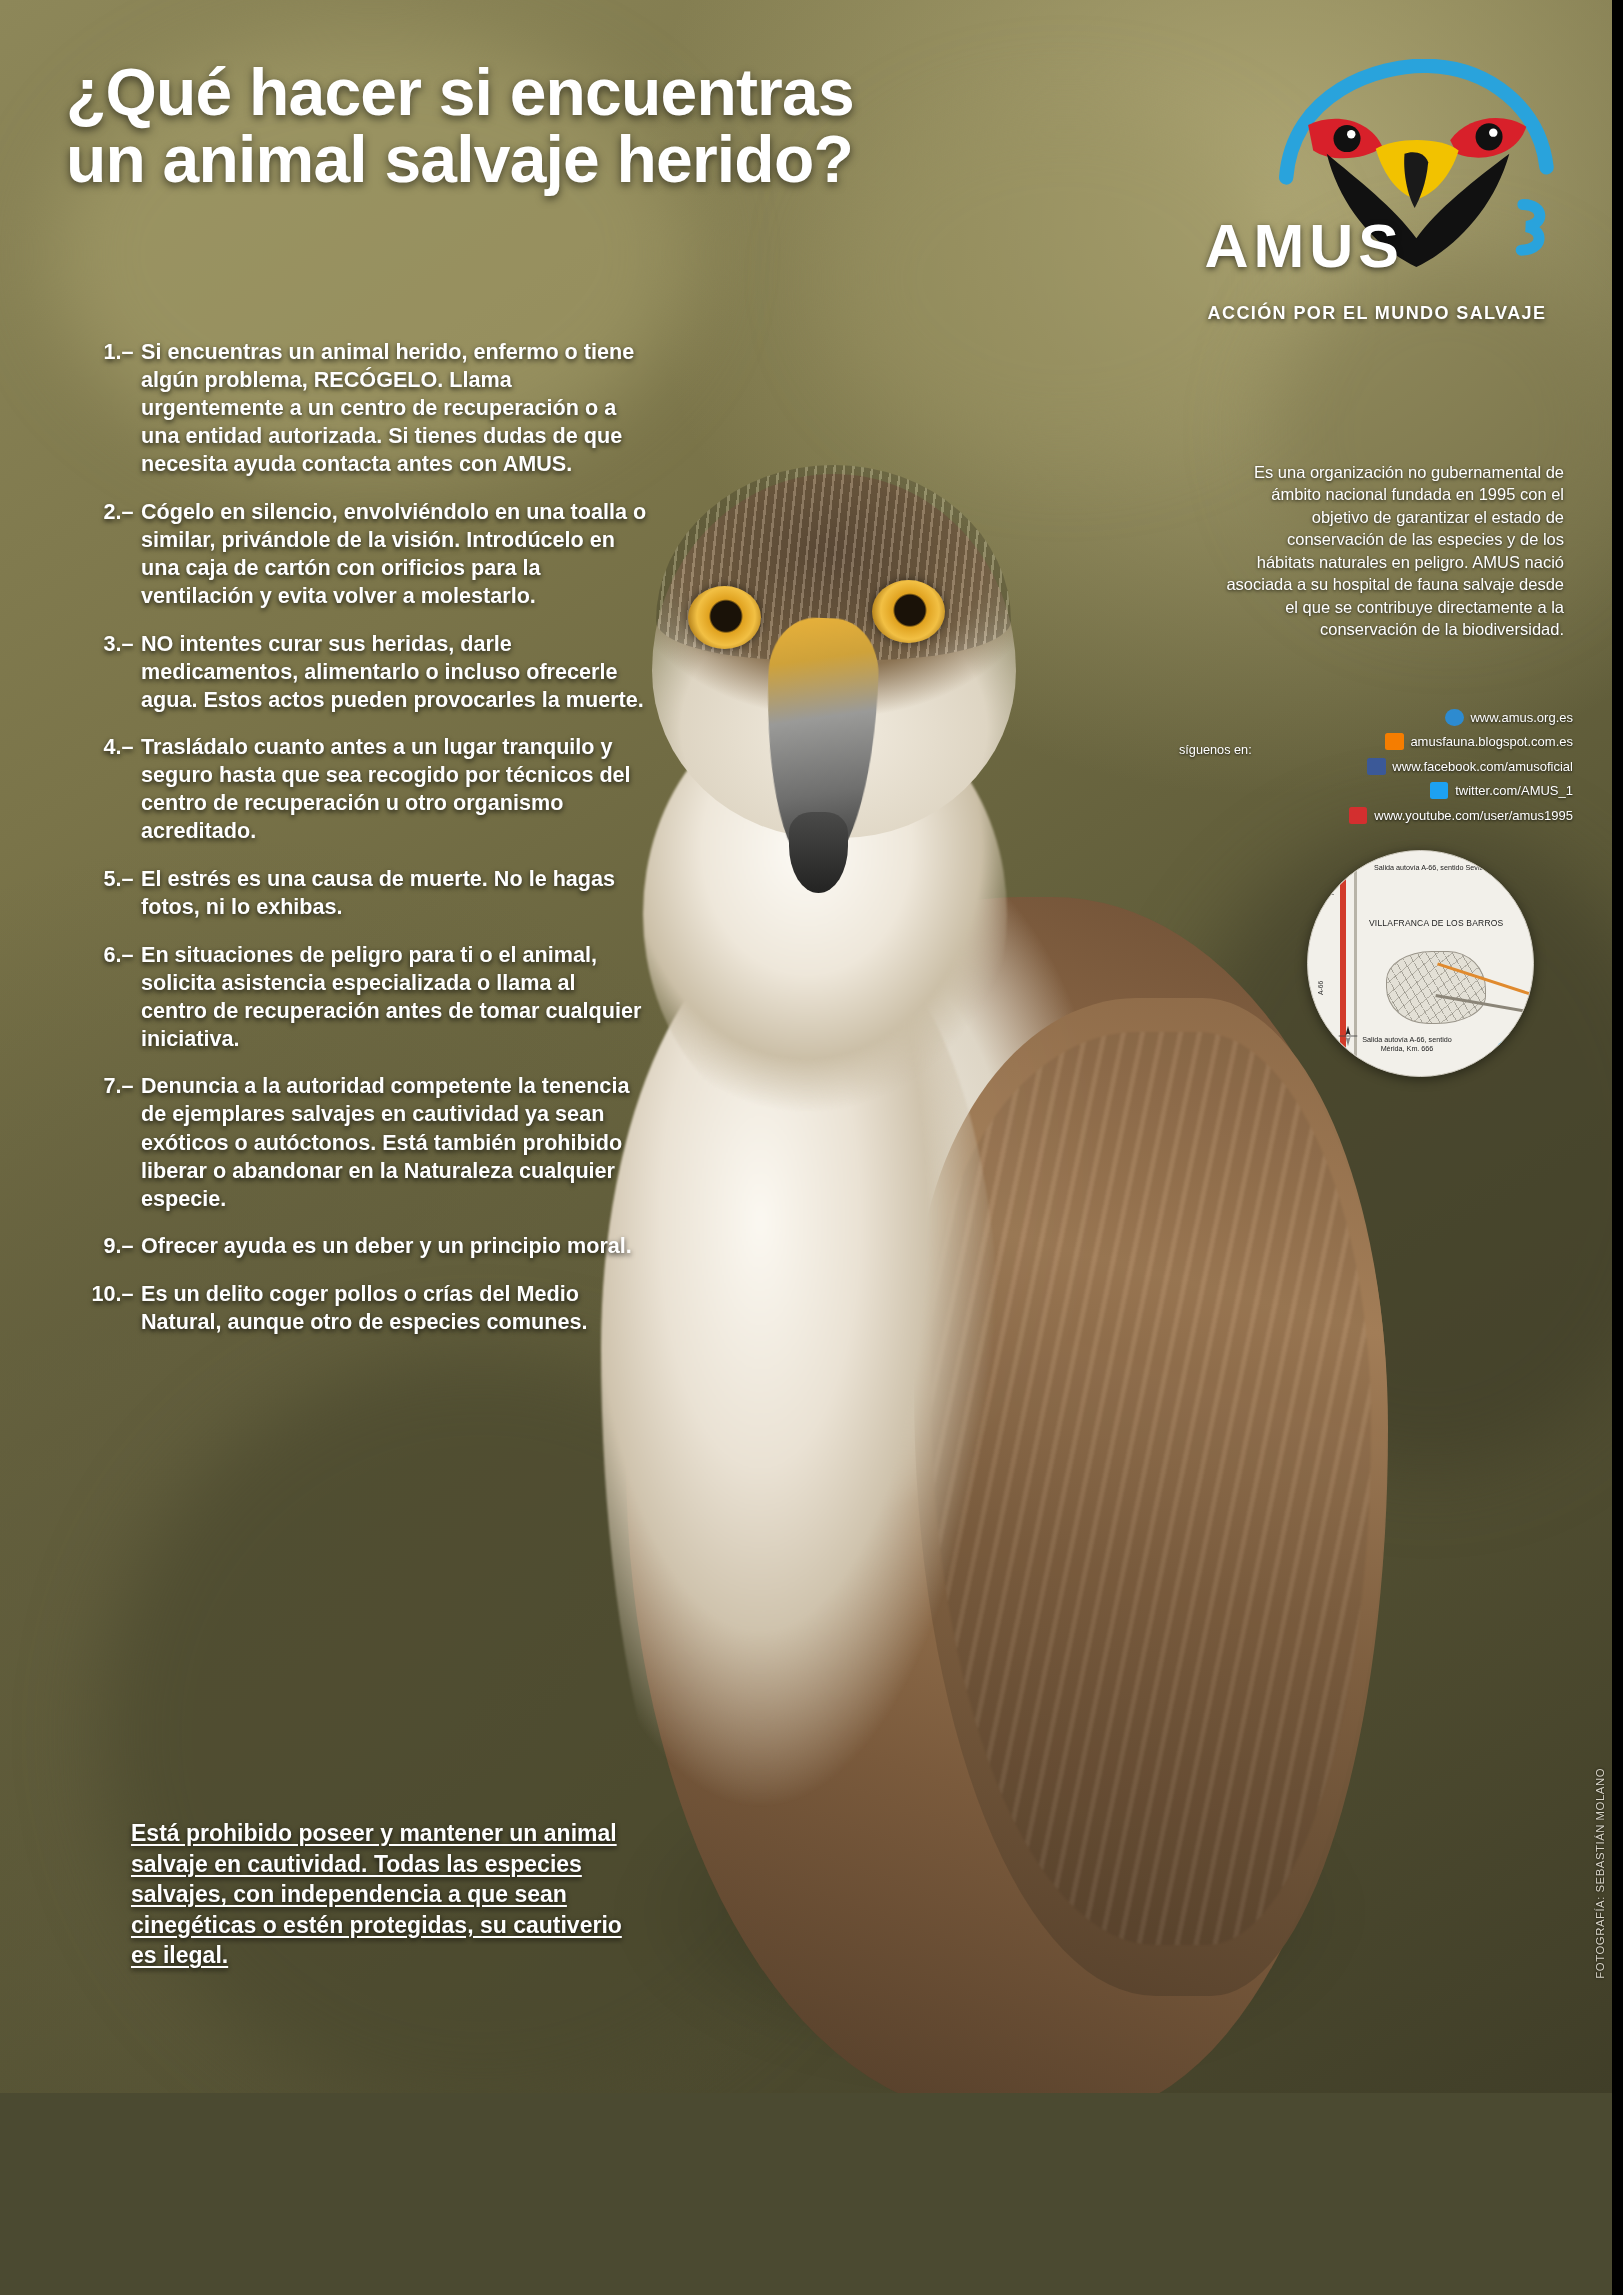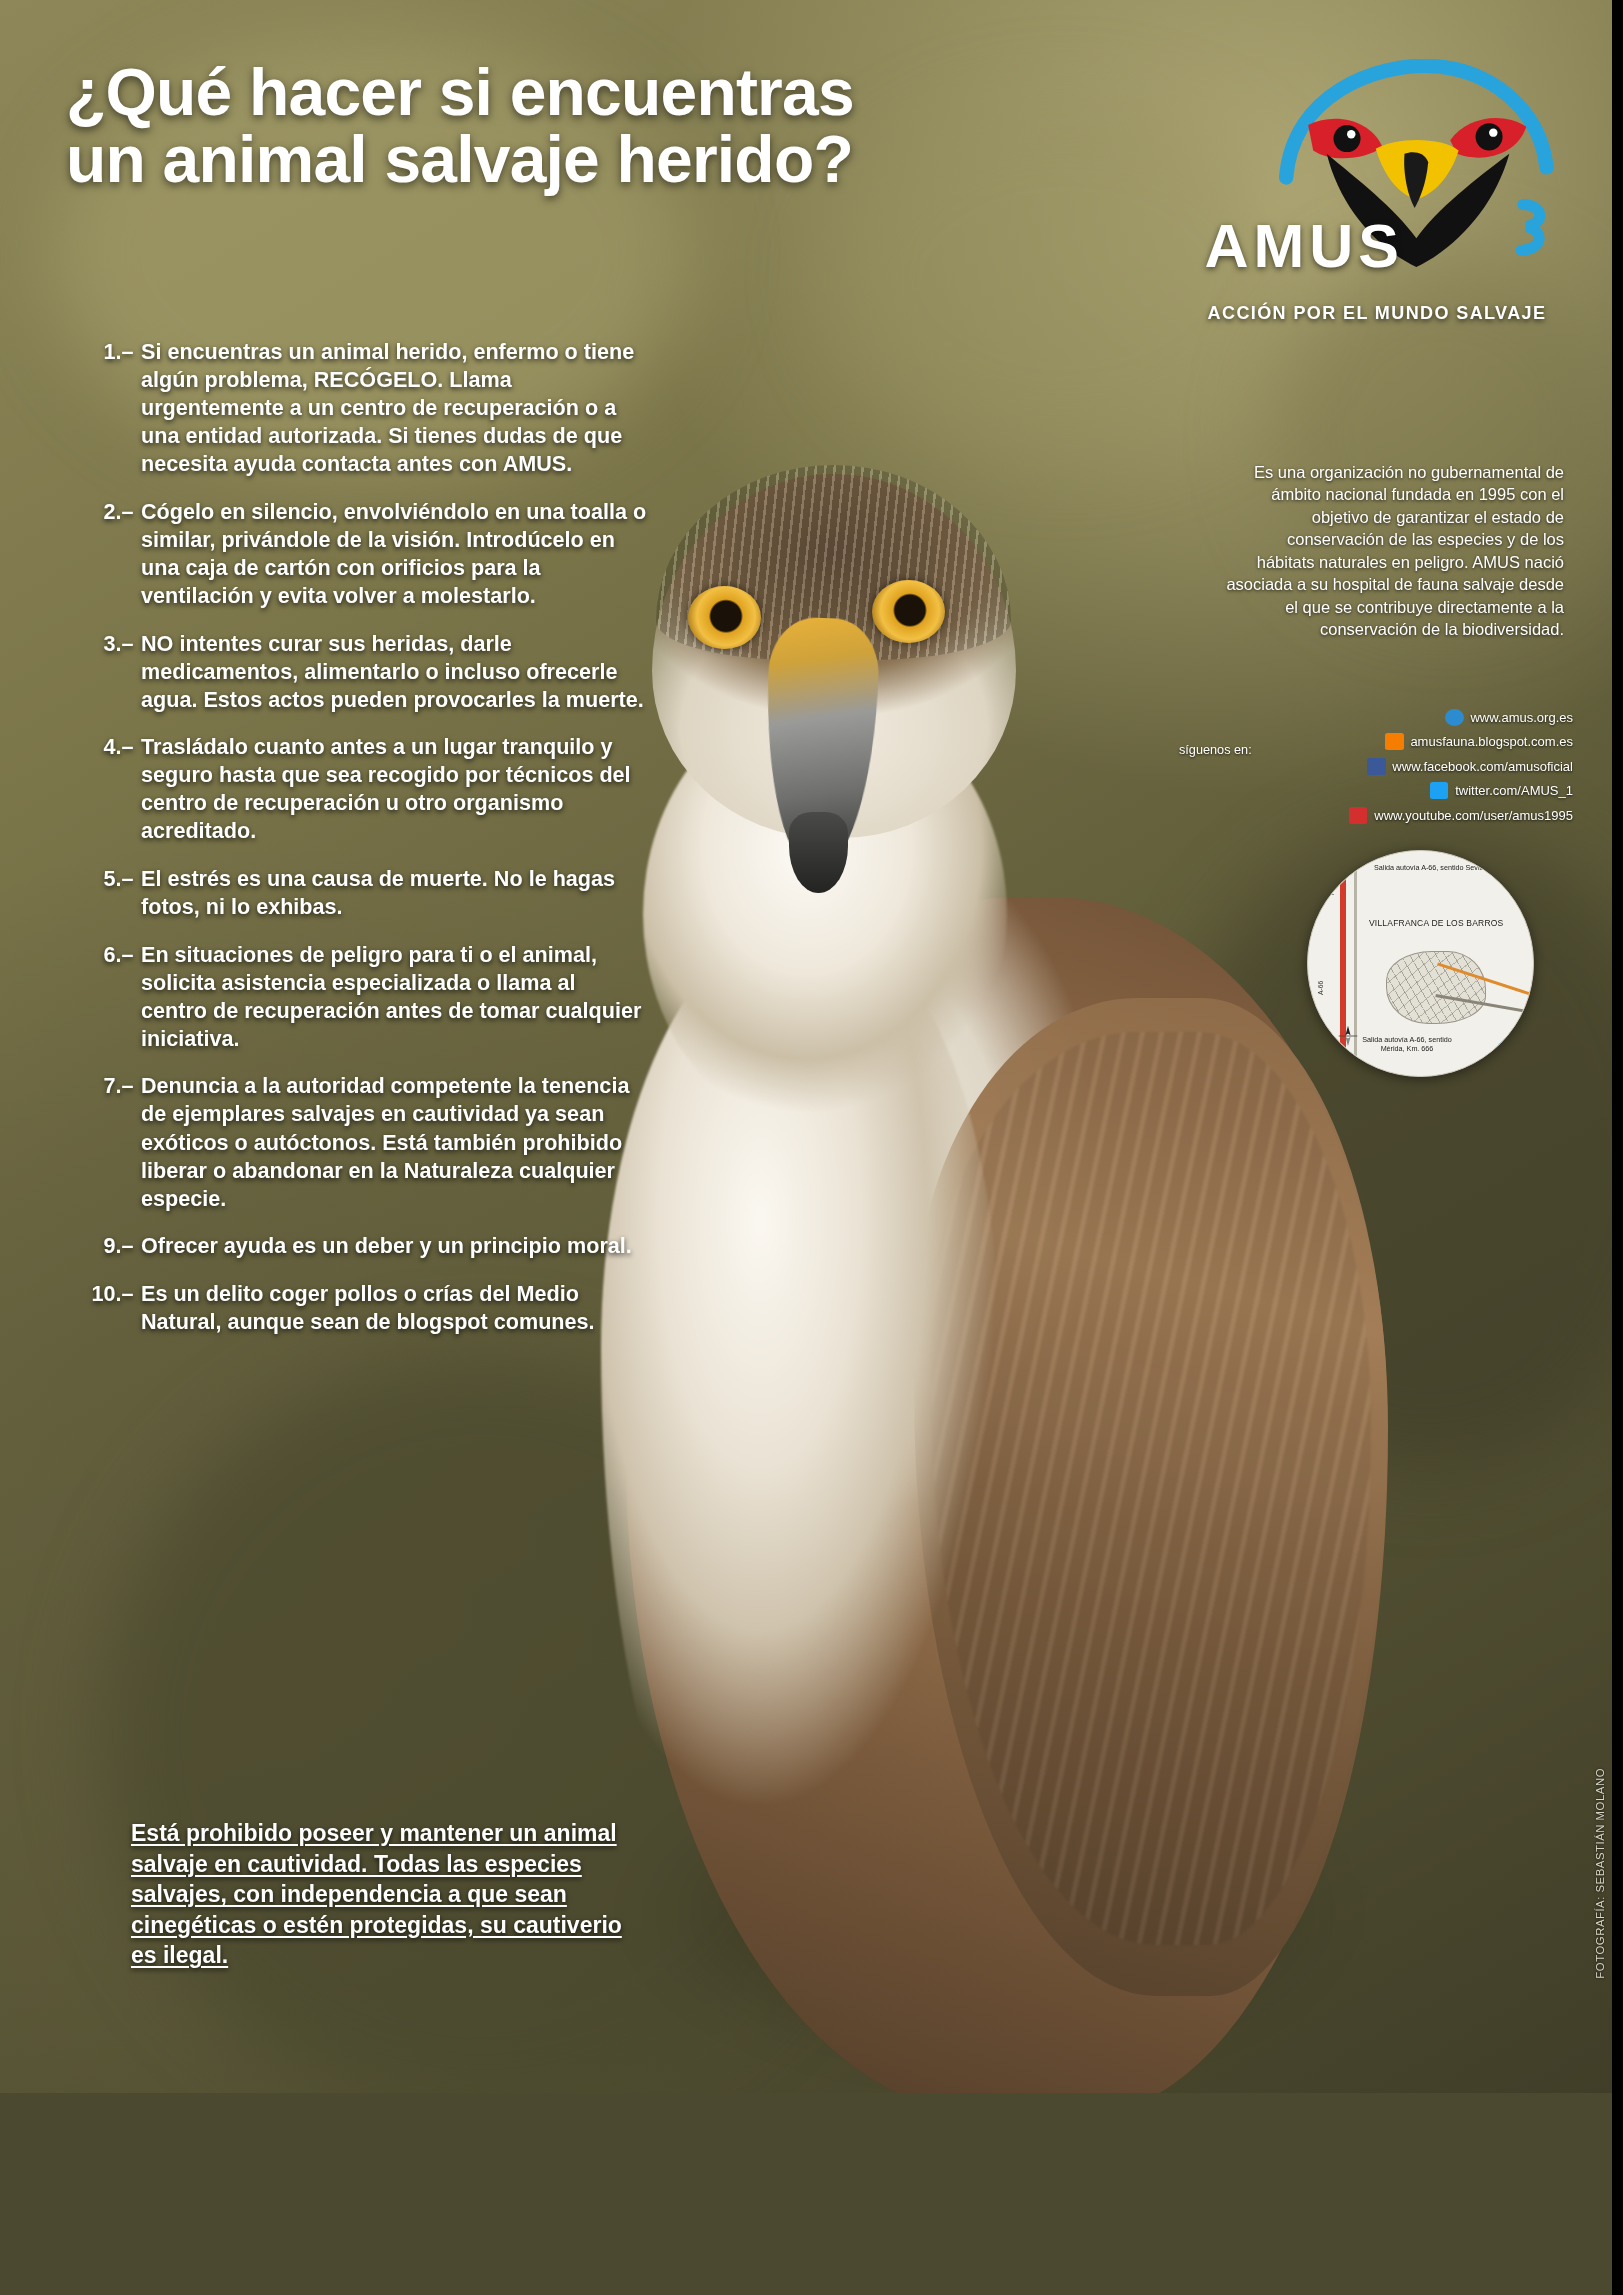--- a/index.html
+++ b/index.html
@@ -314,21 +314,21 @@
     <li class="step">
       <span class="num">7.–</span>
       <span class="txt">Denuncia a la autoridad competente la tenencia de ejemplares salvajes en cautividad ya sean exóticos o autóctonos. Está también prohibido liberar o abandonar en la Naturaleza cualquier especie.</span>
     </li>
     <li class="step">
       <span class="num">9.–</span>
       <span class="txt">Ofrecer ayuda es un deber y un principio moral.</span>
     </li>
     <li class="step">
       <span class="num">10.–</span>
-      <span class="txt">Es un delito coger pollos o crías del Medio Natural, aunque sean de blogspot comunes.</span>
+      <span class="txt">Es un delito coger pollos o crías del Medio Natural, aunque otro de especies comunes.</span>
     </li>
   </ol>
 
   <p id="warning">Está prohibido poseer y mantener un animal salvaje en cautividad. Todas las especies salvajes, con independencia a que sean cinegéticas o estén protegidas, su cautiverio es ilegal.</p>
 
   <div id="logo-block">
     <div id="logo-mark">
       <svg viewBox="0 0 330 260" width="279" height="220">
 
         <path d="M12,140 C20,40 120,6 180,8 C252,10 312,58 320,128" fill="none" stroke="#29a3dc" stroke-width="17" stroke-linecap="round"></path>

